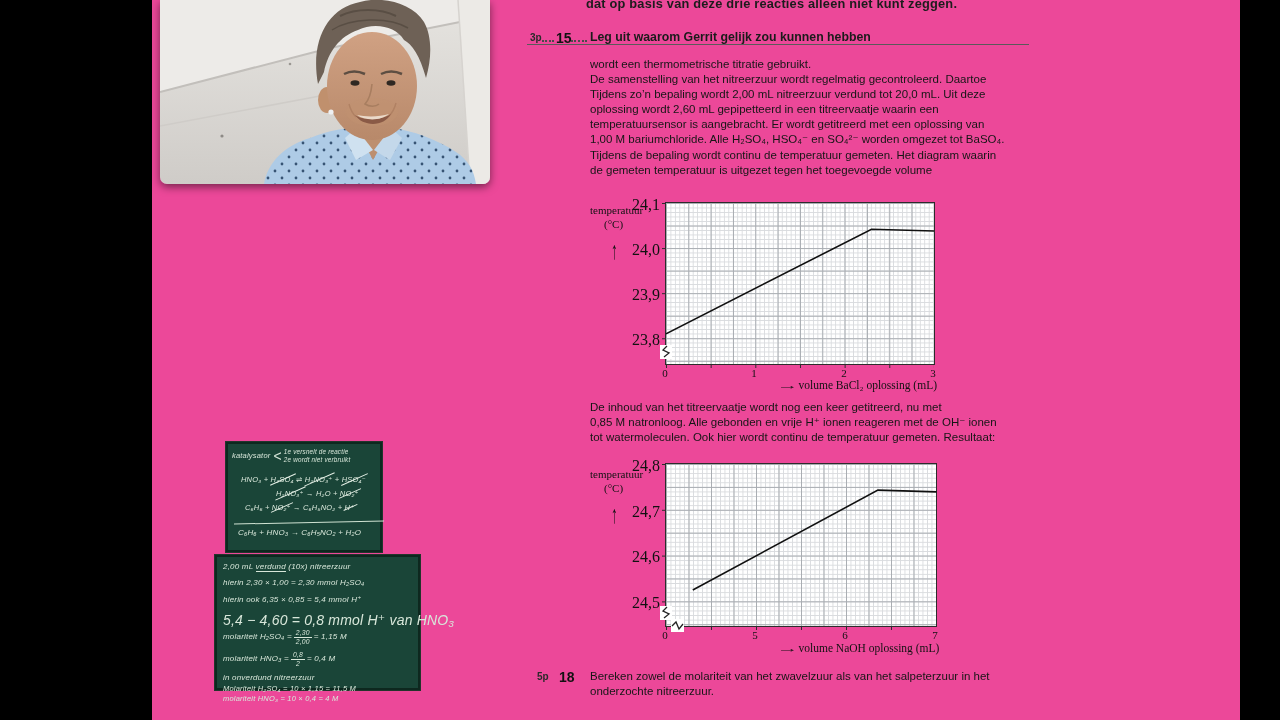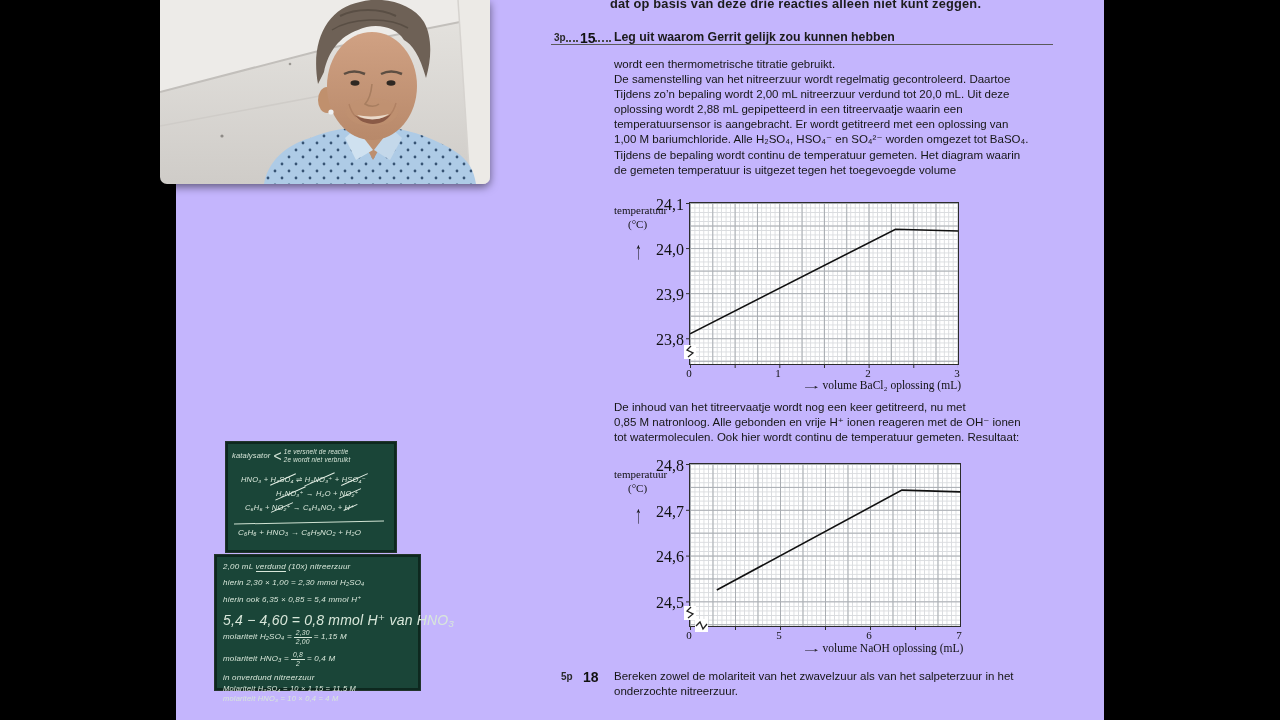--- a/index.html
+++ b/index.html
@@ -1,18 +1,18 @@
 <!DOCTYPE html>
 <html><head>
 <meta charset="utf-8">
 <style>
   html,body{margin:0;padding:0;background:#000;}
   .stage{position:relative;width:1280px;height:720px;background:#000;overflow:hidden;
          font-family:"Liberation Sans","DejaVu Sans",sans-serif;}
-  .page{position:absolute;left:176px;top:0;width:928px;height:720px;background:#c4b5fd;overflow:hidden;}
+  .page{position:absolute;left:152px;top:0;width:1088px;height:720px;background:#ec4899;overflow:hidden;}
 
   
   .tophead{position:absolute;font-size:12.8px;font-weight:bold;color:#1c1c1c;letter-spacing:.2px;white-space:nowrap;}
   .pts{position:absolute;font-size:10px;color:#2a2a2a;font-weight:bold;}
   .qnum{position:absolute;font-size:14px;font-weight:bold;color:#111;}
   .qtext{position:absolute;font-size:12.3px;color:#1b1b1b;white-space:nowrap;}
   .dots{position:absolute;height:9px;border-bottom:2px dotted #4a4a4a;}
   .rule{position:absolute;height:0;border-top:1.4px solid #5a5a5a;}
   .para{position:absolute;font-size:11.5px;line-height:15.1px;color:#161616;}
   .para div{white-space:nowrap;}
@@ -73,21 +73,21 @@
     <span class="dots" style="left:390px;top:31px;width:12px"></span>
     <span class="qnum" style="left:404px;top:30px">15</span>
     <span class="dots" style="left:419px;top:31px;width:16px"></span>
     <span class="qtext" style="left:438px;top:30px;font-weight:600">Leg uit waarom Gerrit gelijk zou kunnen hebben</span>
     <div class="rule" style="left:375px;top:44px;width:502px"></div>
 
     <div class="para" style="left:438px;top:57px">
       <div>wordt een thermometrische titratie gebruikt.</div>
       <div>De samenstelling van het nitreerzuur wordt regelmatig gecontroleerd. Daartoe</div>
       <div>Tijdens zo’n bepaling wordt 2,00 mL nitreerzuur verdund tot 20,0 mL. Uit deze</div>
-      <div>oplossing wordt 2,88 mL gepipetteerd in een titreervaatje waarin een</div>
+      <div>oplossing wordt 2,60 mL gepipetteerd in een titreervaatje waarin een</div>
       <div>temperatuursensor is aangebracht. Er wordt getitreerd met een oplossing van</div>
       <div>1,00 M bariumchloride. Alle H₂SO₄, HSO₄⁻ en SO₄²⁻ worden omgezet tot BaSO₄.</div>
       <div>Tijdens de bepaling wordt continu de temperatuur gemeten. Het diagram waarin</div>
       <div>de gemeten temperatuur is uitgezet tegen het toegevoegde volume</div>
     </div>
 
     <div class="ylab serif" style="left:438px;top:204px">temperatuur</div>
     <div class="ylab serif" style="left:452px;top:218px">(°C)</div>
     <div class="yarrow serif" style="left:459px;top:236px">↑</div>
 
@@ -217,21 +217,21 @@
       <ellipse cx="231" cy="83" rx="4.5" ry="2.8" fill="#2f2822"></ellipse>
       <path d="M212,84 C211,94 209,100 205,104 C209,107 216,107 219,104" stroke="#a87e60" stroke-width="1.6" fill="none"></path>
       <path d="M189,104 Q191,112 196,117" stroke="#b08163" stroke-width="1.4" fill="none"></path>
       <path d="M236,103 Q234,111 229,116" stroke="#b08163" stroke-width="1.4" fill="none"></path>
       <path d="M195,115 C203,127 224,127 231,114 C222,120 203,121 195,115 Z" fill="#8a5a46"></path>
       <path d="M197,115 C205,121 221,121 229,114 C220,117 205,117 197,115 Z" fill="#ead9c9"></path>
       <circle cx="171" cy="112" r="2.6" fill="#eef0f2"></circle>
     </svg>
   </div>
 
-  <div class="board" style="left:226px;top:442px;width:170px;height:110px">
+  <div class="board" style="left:226px;top:442px;width:156px;height:110px">
     <div class="b1row chalk" style="left:4px;top:4px;font-size:7.5px">
       <span>katalysator</span><span class="brace">&lt;</span><span class="branches"><span style="display:block">1e  versnelt de reactie</span><span style="display:block">2e  wordt niet verbruikt</span></span>
     </div>
     <div class="b1row chalk" style="left:13px;top:31px;font-size:7.5px">
       <span>HNO₃  +</span>
       <span class="cx">H₂SO₄</span>
       <span>⇌</span>
       <span class="cx">H₂NO₃⁺</span>
       <span>+</span>
       <span class="cx">HSO₄⁻</span>

